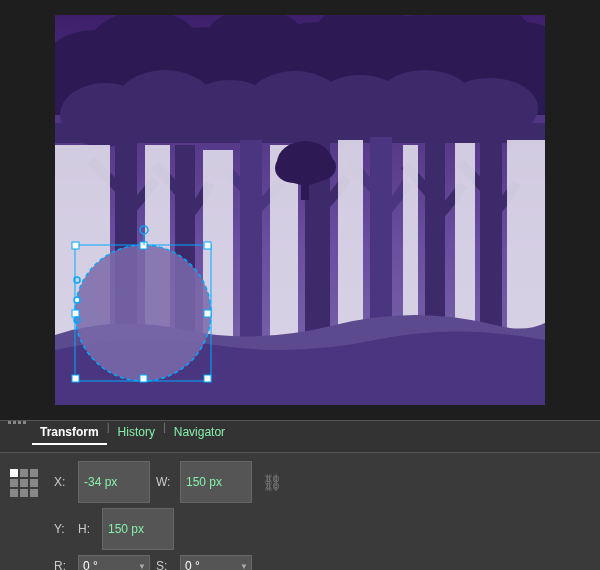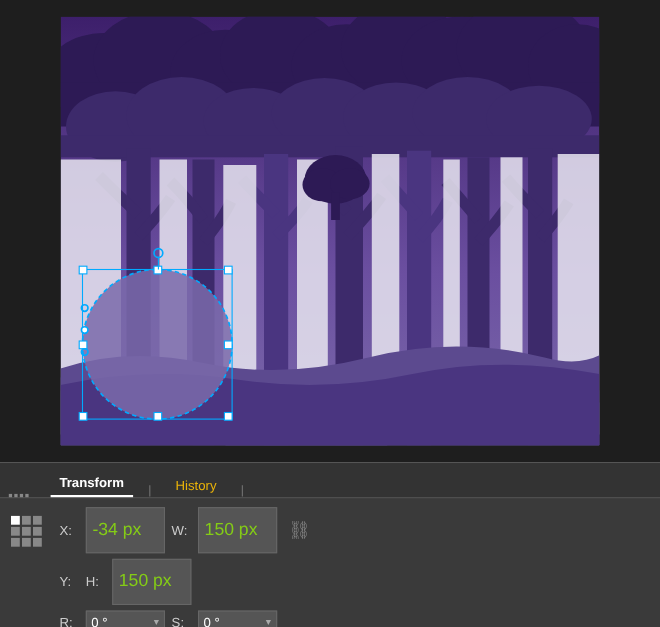--- a/index.html
+++ b/index.html
@@ -50,44 +50,44 @@
     
     .bottom-panel {
       width: 600px;
       height: 150px;
       background: #3a3a3a;
       border-top: 1px solid #555;
     }
 
     .panel-tabs {
       display: flex;
-      align-items: flex-end;
+      align-items: flex-start;
       background: #333;
       border-bottom: 1px solid #555;
       height: 32px;
       padding: 0 8px;
-      gap: 14px;
+      gap: 0;
     }
 
     .tab-grip {
       display: flex;
       gap: 2px;
       margin-right: 6px;
     }
     .tab-grip-dot {
       width: 3px;
       height: 3px;
       background: #888;
       border-radius: 0;
     }
 
     .tab-label {
       padding: 4px 8px;
       cursor: pointer;
-      color: #eab308;
+      color: #86efac;
       font-size: 12px;
     }
     .tab-label.active {
       color: #fff;
       font-weight: bold;
       border-bottom: 2px solid #fff;
     }
     .tab-separator {
       color: #777;
       font-size: 11px;
@@ -119,22 +119,22 @@
 
     .field-label {
       color: #ccc;
       font-size: 12px;
       min-width: 18px;
     }
 
     .field-input {
       background: #555;
       border: 1px solid #666;
-      color: #84cc16;
-      font-size: 16px;
+      color: #86efac;
+      font-size: 12px;
       padding: 20px 5px;
       width: 72px;
       height: 22px;
       outline: none;
     }
 
     .link-icon {
       display: flex;
       flex-direction: column;
       align-items: center;
@@ -312,20 +312,21 @@
     <div class="tab-grip">
       <div class="tab-grip-dot"></div>
       <div class="tab-grip-dot"></div>
       <div class="tab-grip-dot"></div>
       <div class="tab-grip-dot"></div>
     </div>
     <span class="tab-label active">Transform</span>
     <span class="tab-separator">|</span>
     <span class="tab-label">History</span>
     <span class="tab-separator">|</span>
+    <span class="tab-label">Navigator</span>
   </div>
 
   <div class="transform-content">
 
     <div class="icon-grid">
       <div class="icon-cell light"></div>
       <div class="icon-cell"></div>
       <div class="icon-cell"></div>
       <div class="icon-cell"></div>
       <div class="icon-cell"></div>

